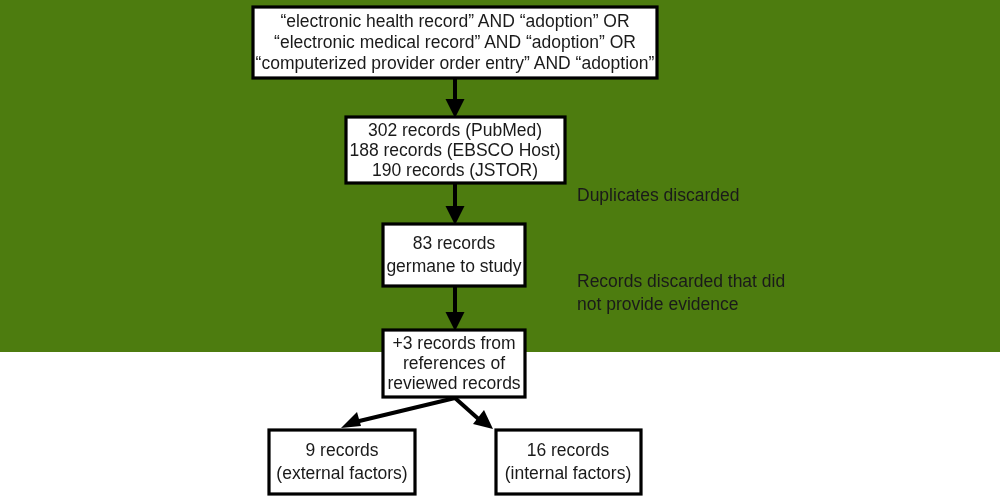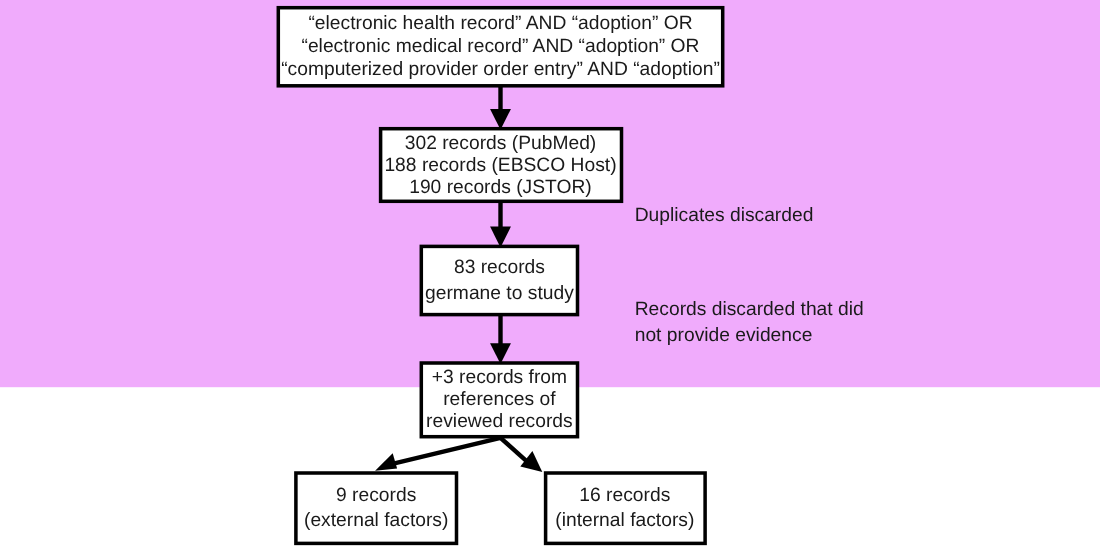--- a/index.html
+++ b/index.html
@@ -10,21 +10,21 @@
   body {
     width: 1000px;
     height: 500px;
     font-family: "Liberation Sans", sans-serif;
     overflow: hidden;
   }
   #flowchart-root {
     position: relative;
     width: 1000px;
     height: 352px;
-    background: #f0abfc;
+    background: #4d7c0f;
   }
   svg#flow-svg {
     position: absolute;
     left: 0;
     top: 0;
     width: 1000px;
     height: 500px;
     display: block;
   }
   .node-box {

